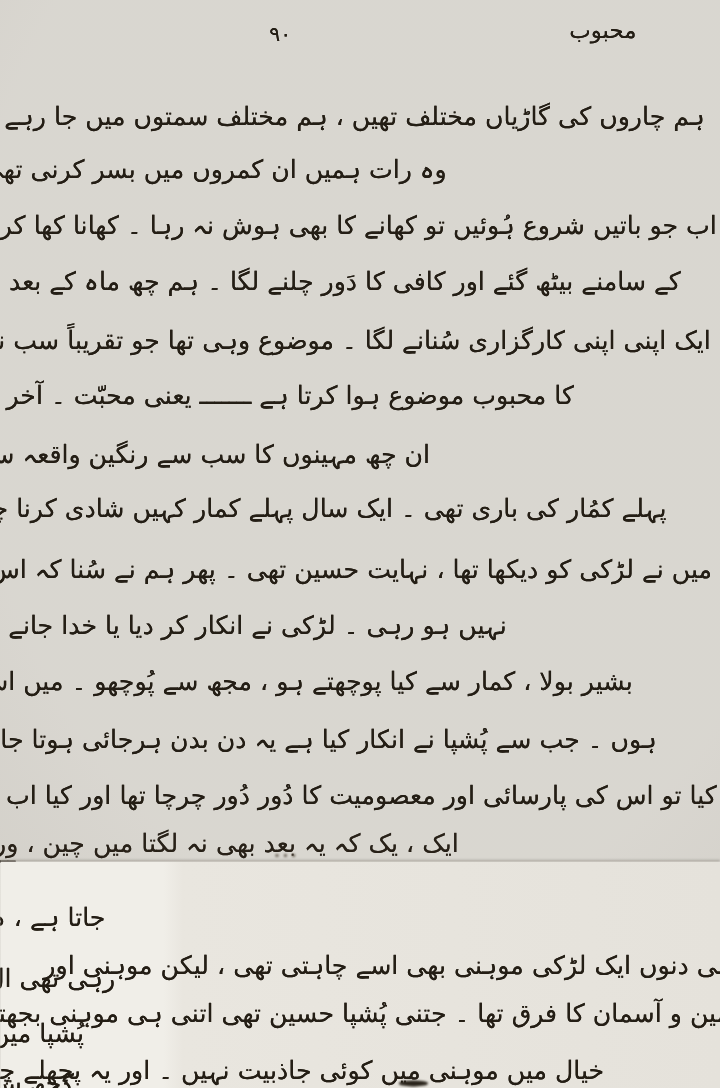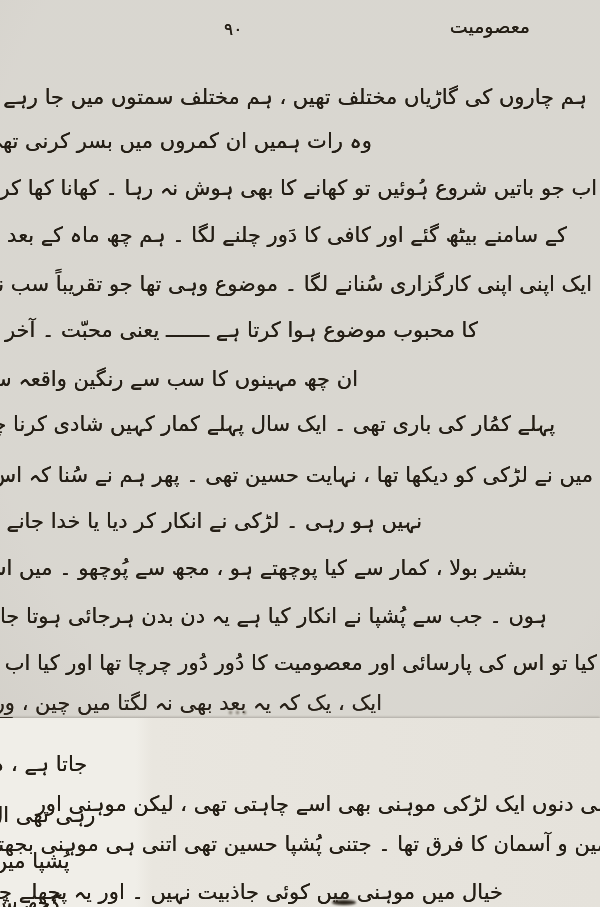--- a/index.html
+++ b/index.html
@@ -31,21 +31,21 @@
   .smudge{
     position:absolute; background:#2b251c; filter:blur(1px);
     border-radius:45%;
   }
 </style>
 </head>
 <body>
 
 <div class="page" dir="rtl">
 
-  <div class="ln title" style="top:11px; right:70px;">معصومیت</div>
+  <div class="ln title" style="top:11px; right:70px;">محبوب</div>
   <div class="ln pageno" style="top:14px; left:224px;">۹۰</div>
 
   <div class="ln body-ln" style="top:82px;  right:13px;">ہم چاروں کی گاڑیاں مختلف تھیں ، ہم مختلف سمتوں میں جا رہے تھے ، لیکن</div>
   <div class="ln body-ln" style="top:126px; right:228px;">وہ رات ہمیں ان کمروں میں بسر کرنی تھی ۔</div>
   <div class="ln body-ln" style="top:173px; right:3px;">اب جو باتیں شروع ہُوئیں تو کھانے کا بھی ہوش نہ رہا ۔ کھانا کھا کر انگیٹھی</div>
   <div class="ln body-ln" style="top:220px; right:33px;">کے سامنے بیٹھ گئے اور کافی کا دَور چلنے لگا ۔ ہم چھ ماہ کے بعد ملے تھے ، ہر</div>
   <div class="ln body-ln" style="top:269px; right:8px;">ایک اپنی اپنی کارگزاری سُنانے لگا ۔ موضوع وہی تھا جو تقریباً سب نوجوانوں</div>
   <div class="ln body-ln" style="top:315px; right:122px;">کا محبوب موضوع ہوا کرتا ہے ـــــــ یعنی محبّت ۔ آخر طے ہوا کہ ہر ایک</div>
   <div class="ln body-ln" style="top:364px; right:242px;">ان چھ مہینوں کا سب سے رنگین واقعہ سنائے ۔</div>
   <div class="ln body-ln" style="top:409px; right:45px;">پہلے کمُار کی باری تھی ۔ ایک سال پہلے کمار کہیں شادی کرنا چاہتا تھا ۔</div>

